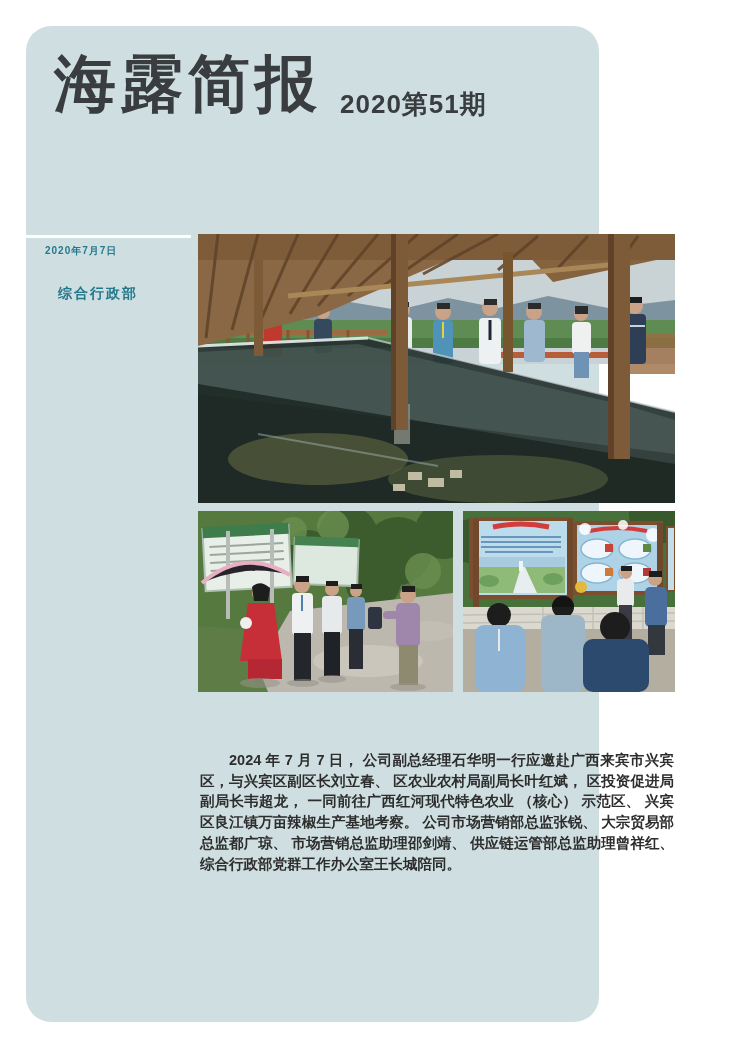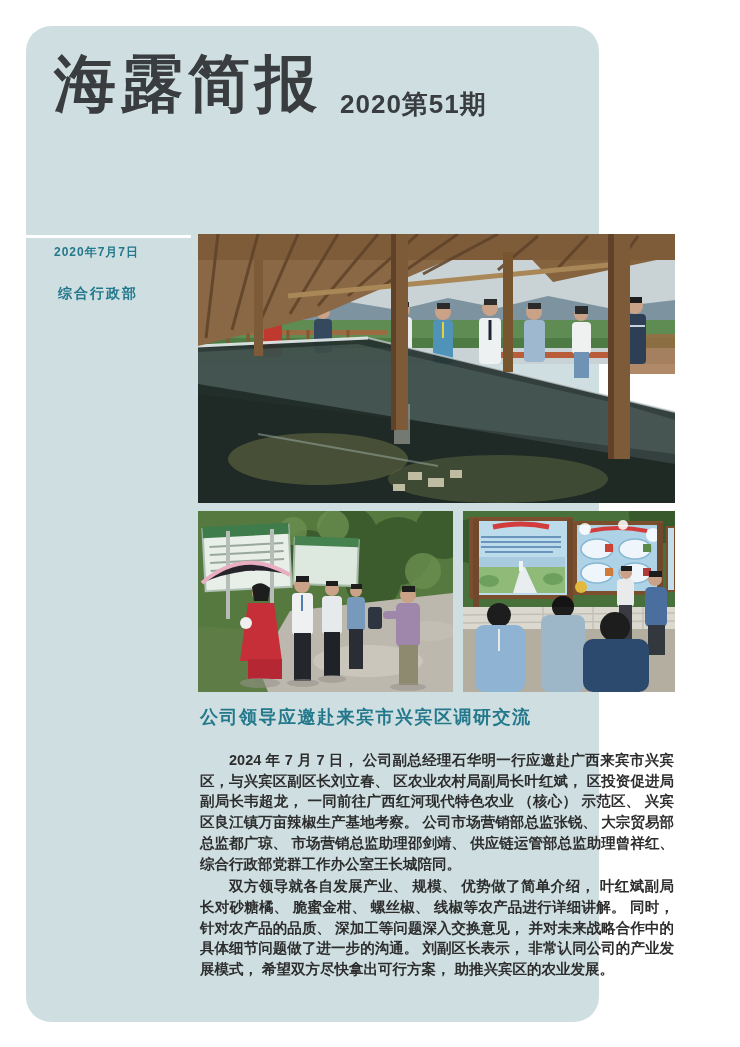--- a/index.html
+++ b/index.html
@@ -31,22 +31,22 @@
     position:absolute;left:314px;top:53px;
     font-size:26px;font-weight:bold;letter-spacing:1px;
     color:var(--masthead-ink);
     margin-top:8px;
   }
   .side-rule{
     position:absolute;left:0;top:209px;width:165px;height:3px;
     background:var(--divider);
   }
   .side-date{
-    position:absolute;left:28px;top:218px;
-    font-size:12px;font-weight:bold;letter-spacing:1px;
+    position:absolute;left:19px;top:218px;
+    font-size:10px;font-weight:bold;letter-spacing:1px;
     color:var(--accent-teal);
   }
   .side-dept{
     position:absolute;left:20px;top:259px;
     font-size:14px;font-weight:bold;letter-spacing:2px;
     color:var(--accent-teal);
     margin-left:12px;
   }
   figure{margin:0;padding:0;position:absolute;overflow:hidden;}
   .photo-large{left:172px;top:208px;width:477px;height:269px;}
@@ -377,20 +377,18 @@
               <line x1="36" y1="118" x2="36" y2="140" stroke="#e8e8e8" stroke-width="2"></line>
             </g>
           <g>
               <circle cx="152" cy="116" r="15" fill="#1d1d1d"></circle>
               <rect x="120" y="128" width="66" height="53" rx="10" fill="#2c4a6e"></rect>
             </g>
         </g>
       </svg>
     </figure>
 
-    <h2 class="headline">公司领导应邀赴来宾市兴宾区调研交流</h2>
     <div class="article">
         <p>2024 年 7 月 7 日， 公司副总经理石华明一行应邀赴广西来宾市兴宾区，与兴宾区副区长刘立春、 区农业农村局副局长叶红斌， 区投资促进局副局长韦超龙， 一同前往广西红河现代特色农业 （核心） 示范区、 兴宾区良江镇万亩辣椒生产基地考察。 公司市场营销部总监张锐、 大宗贸易部总监都广琼、 市场营销总监助理邵剑靖、 供应链运管部总监助理曾祥红、 综合行政部党群工作办公室王长城陪同。</p>
-        <p>双方领导就各自发展产业、 规模、 优势做了简单介绍， 叶红斌副局长对砂糖橘、 脆蜜金柑、 螺丝椒、 线椒等农产品进行详细讲解。 同时， 针对农产品的品质、 深加工等问题深入交换意见， 并对未来战略合作中的具体细节问题做了进一步的沟通。 刘副区长表示， 非常认同公司的产业发展模式， 希望双方尽快拿出可行方案， 助推兴宾区的农业发展。</p>
       </div>
 
   </div>
 </div>
 
 </body></html>

